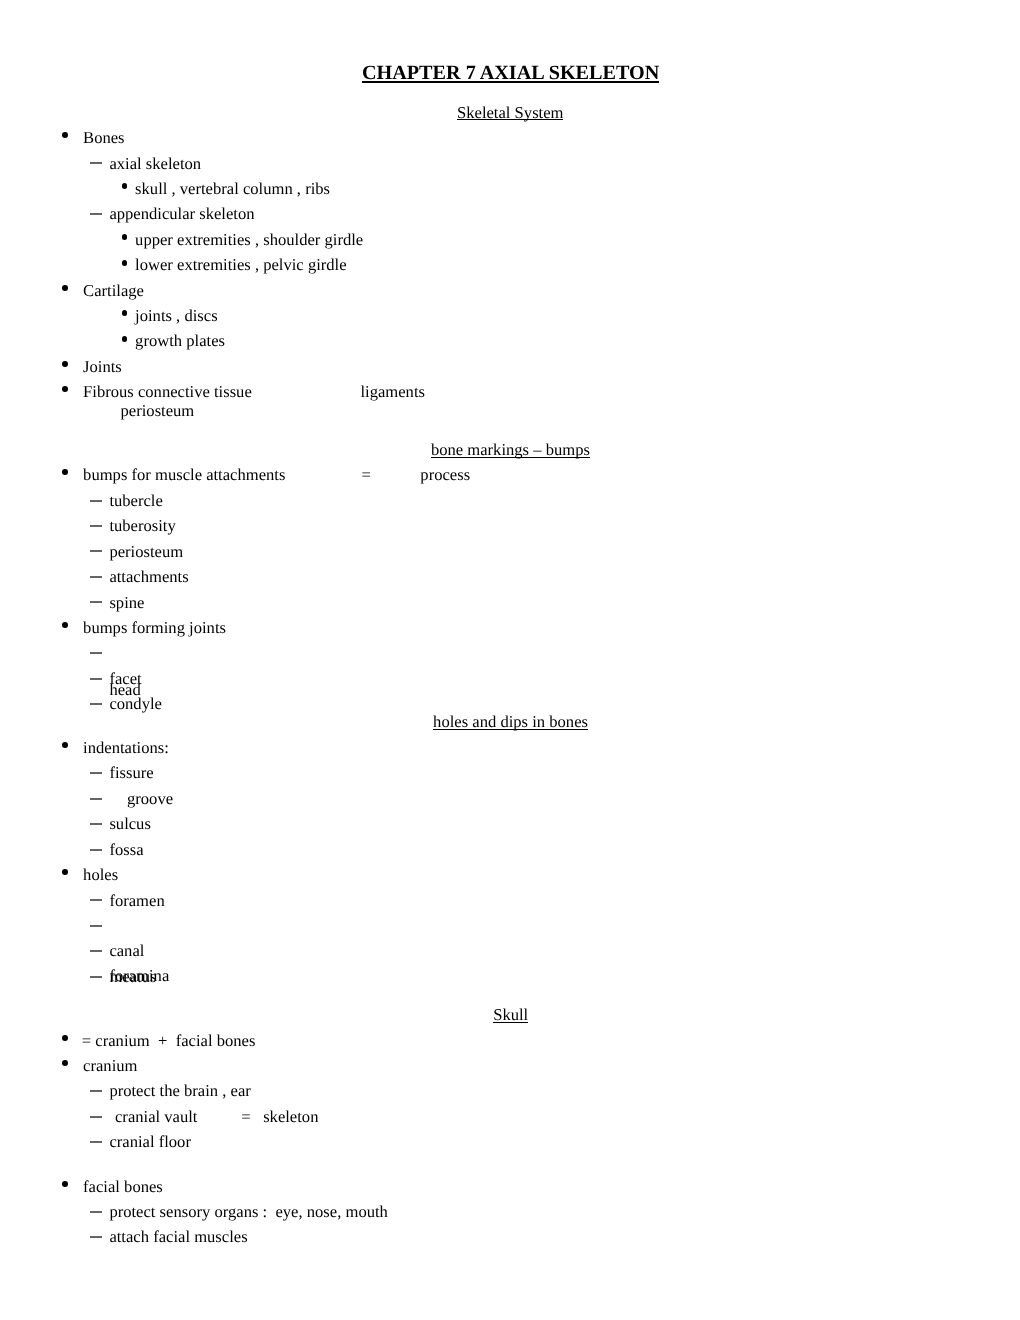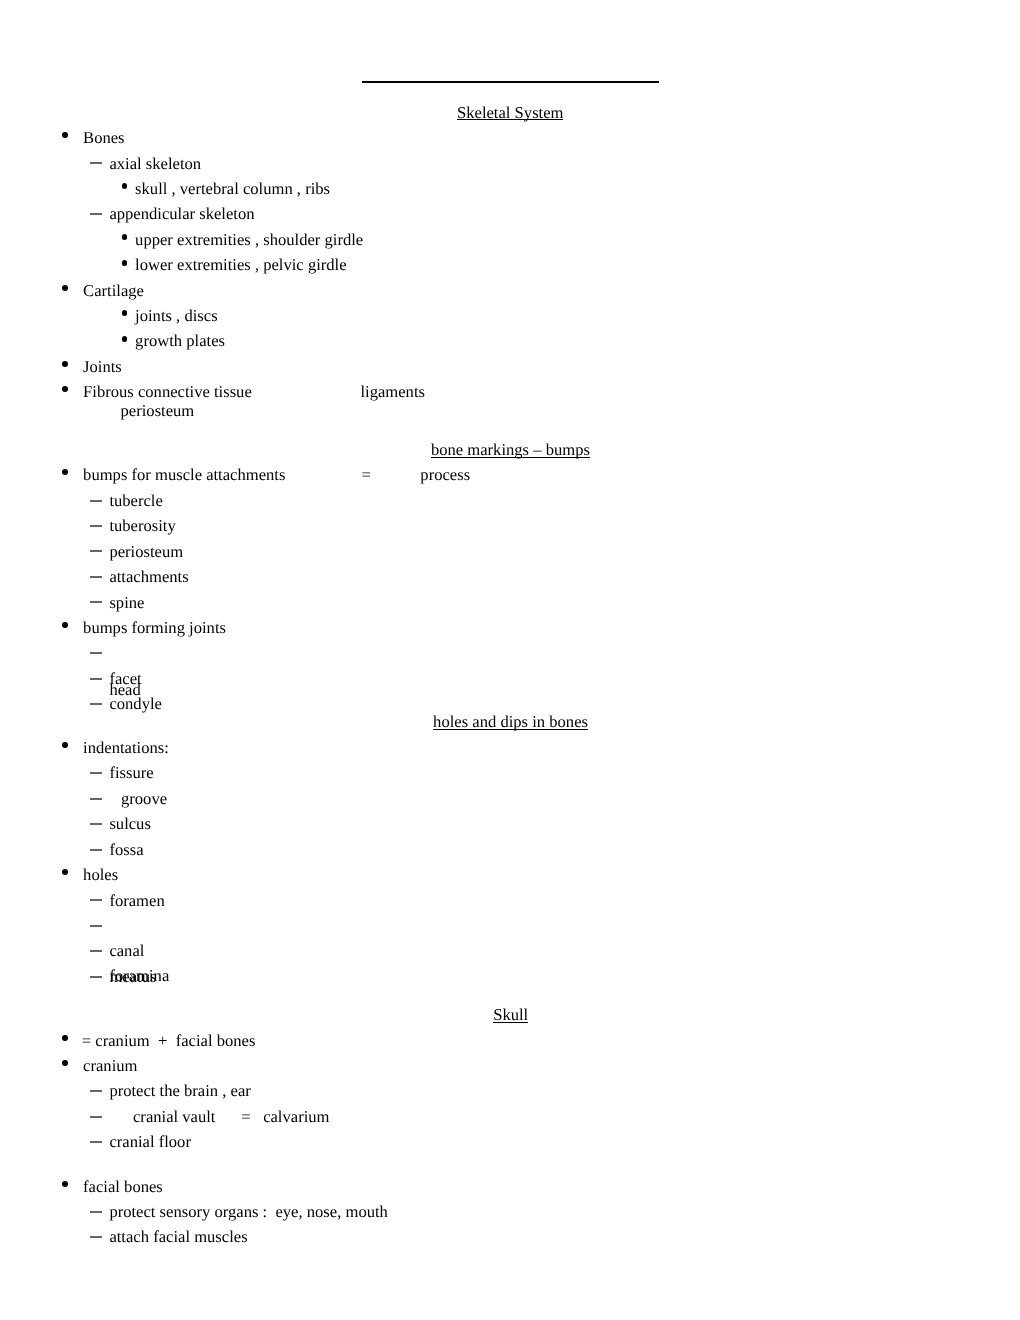--- a/index.html
+++ b/index.html
@@ -48,20 +48,21 @@
   }
   .dash {
     position: absolute;
     background: #666666;
   }
 </style>
 </head>
 <body>
 
 <div id="page">
+  <div class="ln doc-title" style="left: 361.9px; top: 63px;">CHAPTER 7 AXIAL SKELETON</div>
   <div class="rule" style="left: 361.9px; top: 81px; height: 2px; width: 297.469px;"></div>
   <div class="ln" style="left: 457px; top: 105px;">Skeletal System</div>
   <div class="rule" style="left: 457px; top: 119px; height: 1px; width: 106.469px;"></div>
   <div class="ln" style="left: 83.1px; top: 130px;">Bones</div>
   <div class="bullet b1" style="width: 5.8px; height: 5.8px; left: 61.8px; top: 132px; background: rgb(0, 0, 0);"></div>
   <div class="ln" style="left: 109.4px; top: 156px;">axial skeleton</div>
   <div class="dash" style="left: 90.2px; top: 162px; width: 12.1px; height: 1.6px; background: rgb(102, 102, 102);"></div>
   <div class="ln" style="left: 135.1px; top: 181px;">skull , vertebral column , ribs</div>
   <div class="bullet b3" style="width: 5.7px; height: 5.7px; left: 121.8px; top: 183px; background: rgb(0, 0, 0);"></div>
   <div class="ln" style="left: 109.4px; top: 206px;">appendicular skeleton</div>
@@ -105,21 +106,21 @@
   <div class="ln" style="left: 109.4px; top: 671px;">facet</div>
   <div class="dash" style="left: 90.2px; top: 678px; width: 12.1px; height: 1.6px; background: rgb(102, 102, 102);"></div>
   <div class="ln" style="left: 109.4px; top: 696px;">condyle</div>
   <div class="dash" style="left: 90.2px; top: 703px; width: 12.1px; height: 1.6px; background: rgb(102, 102, 102);"></div>
   <div class="ln" style="left: 433.1px; top: 714px;">holes and dips in bones</div>
   <div class="rule" style="left: 433.1px; top: 729px; height: 1px; width: 154.875px;"></div>
   <div class="ln" style="left: 83.1px; top: 740px;">indentations:</div>
   <div class="bullet b1" style="width: 5.8px; height: 5.8px; left: 61.8px; top: 742px; background: rgb(0, 0, 0);"></div>
   <div class="ln" style="left: 109.4px; top: 765px;">fissure</div>
   <div class="dash" style="left: 90.2px; top: 772px; width: 12.1px; height: 1.6px; background: rgb(102, 102, 102);"></div>
-  <div class="ln" style="left: 121px; top: 791px; font-family: Liberation Serif, serif;">groove</div>
+  <div class="ln" style="left: 127px; top: 791px; font-family: Liberation Serif, serif;">groove</div>
   <div class="dash" style="left: 90.2px; top: 798px; width: 12.1px; height: 1.6px; background: rgb(102, 102, 102);"></div>
   <div class="ln" style="left: 109.4px; top: 816px;">sulcus</div>
   <div class="dash" style="left: 90.2px; top: 823px; width: 12.1px; height: 1.6px; background: rgb(102, 102, 102);"></div>
   <div class="ln" style="left: 109.4px; top: 842px;">fossa</div>
   <div class="dash" style="left: 90.2px; top: 849px; width: 12.1px; height: 1.6px; background: rgb(102, 102, 102);"></div>
   <div class="ln" style="left: 83.1px; top: 867px;">holes</div>
   <div class="bullet b1" style="width: 5.8px; height: 5.8px; left: 61.8px; top: 869px; background: rgb(0, 0, 0);"></div>
   <div class="ln" style="left: 109.4px; top: 893px;">foramen</div>
   <div class="dash" style="left: 90.2px; top: 899px; width: 12.1px; height: 1.6px; background: rgb(102, 102, 102);"></div>
   <div class="ln" style="left: 109.4px; top: 968px;">foramina</div>
@@ -129,24 +130,24 @@
   <div class="ln" style="left: 109.4px; top: 969px;">meatus</div>
   <div class="dash" style="left: 90.2px; top: 976px; width: 12.1px; height: 1.6px; background: rgb(102, 102, 102);"></div>
   <div class="ln" style="left: 493.2px; top: 1007px;">Skull</div>
   <div class="rule" style="left: 493.2px; top: 1022px; height: 1px; width: 35.0469px;"></div>
   <div class="ln" style="left: 81.85px; top: 1033px;">= cranium  +  facial bones</div>
   <div class="bullet b1" style="width: 5.8px; height: 5.8px; left: 61.8px; top: 1035px; background: rgb(0, 0, 0);"></div>
   <div class="ln" style="left: 83.1px; top: 1058px;">cranium</div>
   <div class="bullet b1" style="width: 5.8px; height: 5.8px; left: 61.8px; top: 1060px; background: rgb(0, 0, 0);"></div>
   <div class="ln" style="left: 109.4px; top: 1083px;">protect the brain , ear</div>
   <div class="dash" style="left: 90.2px; top: 1090px; width: 12.1px; height: 1.6px; background: rgb(102, 102, 102);"></div>
-  <div class="ln" style="left: 115px; top: 1109px; margin-left: 18px;">cranial vault</div>
+  <div class="ln" style="left: 97px; top: 1109px; margin-left: 18px;">cranial vault</div>
   <div class="dash" style="left: 90.2px; top: 1116px; width: 12.1px; height: 1.6px; background: rgb(102, 102, 102);"></div>
   <div class="ln" style="left: 241.15px; top: 1109px;">=</div>
-  <div class="ln" style="left: 263.15px; top: 1109px;">calvarium</div>
+  <div class="ln" style="left: 263.15px; top: 1109px;">skeleton</div>
   <div class="ln" style="left: 109.4px; top: 1134px;">cranial floor</div>
   <div class="dash" style="left: 90.2px; top: 1141px; width: 12.1px; height: 1.6px; background: rgb(102, 102, 102);"></div>
   <div class="ln" style="left: 83.1px; top: 1179px;">facial bones</div>
   <div class="bullet b1" style="width: 5.8px; height: 5.8px; left: 61.8px; top: 1181px; background: rgb(0, 0, 0);"></div>
   <div class="ln" style="left: 109.4px; top: 1204px;">protect sensory organs :  eye, nose, mouth</div>
   <div class="dash" style="left: 90.2px; top: 1211px; width: 12.1px; height: 1.6px; background: rgb(102, 102, 102);"></div>
   <div class="ln" style="left: 109.4px; top: 1229px;">attach facial muscles</div>
   <div class="dash" style="left: 90.2px; top: 1236px; width: 12.1px; height: 1.6px; background: rgb(102, 102, 102);"></div>
 </div>
 

